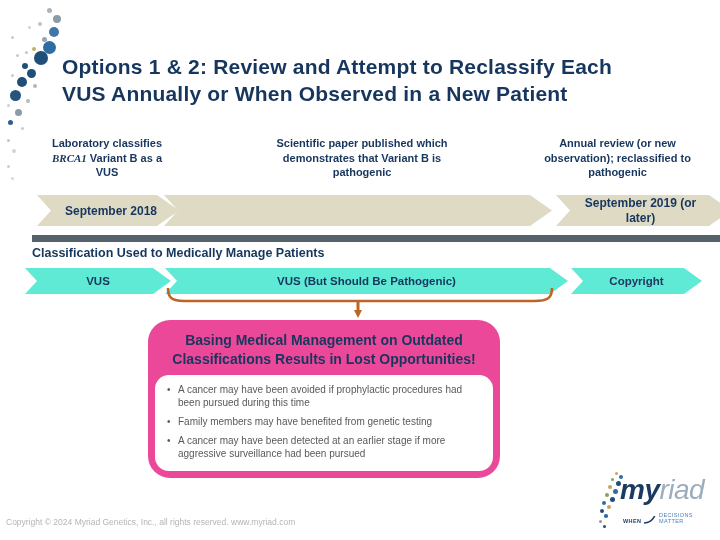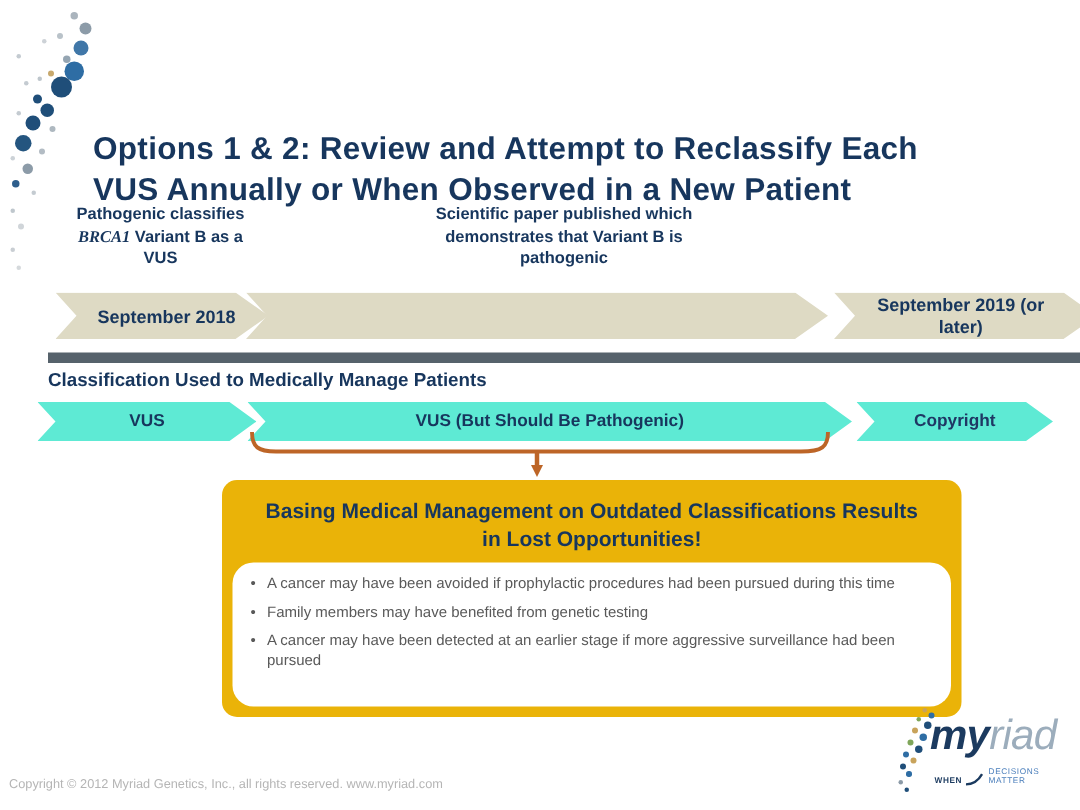--- a/index.html
+++ b/index.html
@@ -1,27 +1,27 @@
 <!DOCTYPE html>
 <html><head>
 <meta charset="utf-8">
 <style>
   html,body{margin:0;padding:0;background:#fff;}
   body{width:720px;height:540px;font-family:"Liberation Sans",sans-serif;}
   .slide{position:relative;width:720px;height:540px;background:#ffffff;overflow:hidden;}
 
   
   .title{position:absolute;left:62px;top:54px;width:592px;
-         font-size:21px;font-weight:bold;color:#17365D;line-height:1.28;letter-spacing:.2px;margin-top:33px;}
+         font-size:21px;font-weight:bold;color:#17365D;line-height:1.28;letter-spacing:.2px;}
 
   
   .col{position:absolute;top:136px;font-size:11px;font-weight:bold;color:#17365D;
        text-align:center;line-height:1.32;}
   .col1{left:45px;width:124px;}
-  .col2{left:284px;width:184px;}
+  .col2{left:270px;width:184px;}
   .col3{left:530px;width:175px;}
   .gene{font-style:italic;font-family:Liberation Serif, serif;}
 
   
   .chev{position:absolute;display:flex;align-items:center;justify-content:center;
         font-weight:bold;color:#17365D;text-align:center;}
   .band-top .chev{top:195px;height:31px;background:#DEDAC4;font-size:12px;
         clip-path:polygon(0 0,calc(100% - 22px) 0,100% 50%,calc(100% - 22px) 100%,0 100%,14px 50%);}
   .tl1{left:37px;width:136px;padding-left:6px;}
   .tl2{left:164px;width:388px;}
@@ -33,22 +33,22 @@
 
   .band-bottom .chev{top:268px;height:26px;background:#5eead4;font-size:11.5px;
         clip-path:polygon(0 0,calc(100% - 18px) 0,100% 50%,calc(100% - 18px) 100%,0 100%,12px 50%);}
   .cl1{left:25px;width:146px;}
   .cl2{left:165px;width:403px;}
   .cl3{left:571px;width:131px;background:#E7A87C;color:#1F3864;}
 
   .bracket{position:absolute;left:158px;top:286px;}
 
   
-  .callout{position:absolute;left:148px;top:320px;width:493px;height:158px;
-           background:#eab308;border-radius:10px;}
+  .callout{position:absolute;left:148px;top:320px;width:352px;height:158px;
+           background:#ec4899;border-radius:22px;}
   .callout-heading{padding:11px 22px 0 22px;font-size:14px;font-weight:bold;color:#17365D;
            text-align:center;line-height:1.33;}
   .callout-body{position:absolute;left:7px;right:7px;top:55px;bottom:7px;background:#ffffff;
            border-radius:14px;padding:8px 8px 0 10px;box-sizing:border-box;}
   .bullet{position:relative;padding-left:13px;margin-bottom:6px;
            font-size:10px;font-weight:normal;color:#595959;line-height:1.3;}
   .bullet::before{content:"•";position:absolute;left:2px;top:0;color:#595959;font-size:10px;}
 
   
   .copyright{position:absolute;left:6px;top:517px;font-size:8.5px;color:#B5B5B5;}
@@ -95,23 +95,24 @@
       <div class="dot" style="left: 20.5px; top: 126.5px; width: 3px; height: 3px; background: rgb(196, 203, 209); position: absolute;"></div>
       <div class="dot" style="left: 6.5px; top: 138.5px; width: 3px; height: 3px; background: rgb(191, 199, 205); position: absolute;"></div>
       <div class="dot" style="left: 12px; top: 149px; width: 4px; height: 4px; background: rgb(208, 213, 217); position: absolute;"></div>
       <div class="dot" style="left: 6.5px; top: 164.5px; width: 3px; height: 3px; background: rgb(201, 206, 211); position: absolute;"></div>
       <div class="dot" style="left: 10.5px; top: 176.5px; width: 3px; height: 3px; background: rgb(213, 217, 220); position: absolute;"></div>
     </div>
 
   <div class="title">Options 1 &amp; 2: Review and Attempt to Reclassify Each VUS Annually or When Observed in a New Patient</div>
 
   <div class="col col1">
-    <span>Pathogenic classifies </span><span class="gene">BRCA1</span><span> Variant B as a VUS</span>
+    <span>Laboratory classifies </span><span class="gene">BRCA1</span><span> Variant B as a VUS</span>
   </div>
   <div class="col col2">Scientific paper published which demonstrates that Variant B is pathogenic</div>
+  <div class="col col3">Annual review (or new observation); reclassified to pathogenic</div>
 
   <div class="band-top">
     <div class="chev tl1">September 2018</div>
     <div class="chev tl2"></div>
     <div class="chev tl3">September 2019 (or later)</div>
   </div>
 
   <div class="darkbar"></div>
 
   <div class="class-heading">Classification Used to Medically Manage Patients</div>
@@ -130,21 +131,21 @@
 
   <div class="callout">
     <div class="callout-heading">Basing Medical Management on Outdated Classifications Results in Lost Opportunities!</div>
     <div class="callout-body">
       <div class="bullet">A cancer may have been avoided if prophylactic procedures had been pursued during this time</div>
       <div class="bullet">Family members may have benefited from genetic testing</div>
       <div class="bullet">A cancer may have been detected at an earlier stage if more aggressive surveillance had been pursued</div>
     </div>
   </div>
 
-  <div class="copyright">Copyright © 2012 Myriad Genetics, Inc., all rights reserved. www.myriad.com</div>
+  <div class="copyright">Copyright © 2024 Myriad Genetics, Inc., all rights reserved. www.myriad.com</div>
 
   <div class="logo">
     <div id="logo-dots" style="position: absolute; left: 0px; top: 0px;">
         <div class="dot" style="left: 20.5px; top: 1.5px; width: 3px; height: 3px; background: rgb(200, 163, 91); position: absolute;"></div>
         <div class="dot" style="left: 25px; top: 5px; width: 4px; height: 4px; background: rgb(46, 109, 164); position: absolute;"></div>
         <div class="dot" style="left: 16.5px; top: 7.5px; width: 3px; height: 3px; background: rgb(127, 166, 90); position: absolute;"></div>
         <div class="dot" style="left: 21.5px; top: 10.5px; width: 5px; height: 5px; background: rgb(31, 78, 121); position: absolute;"></div>
         <div class="dot" style="left: 14px; top: 15px; width: 4px; height: 4px; background: rgb(200, 163, 91); position: absolute;"></div>
         <div class="dot" style="left: 18.5px; top: 18.5px; width: 5px; height: 5px; background: rgb(46, 109, 164); position: absolute;"></div>
         <div class="dot" style="left: 11px; top: 23px; width: 4px; height: 4px; background: rgb(127, 166, 90); position: absolute;"></div>

